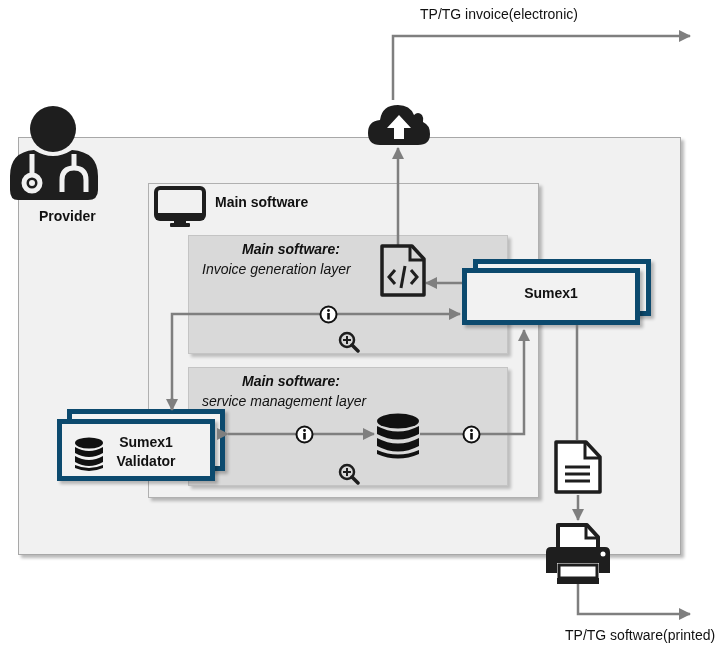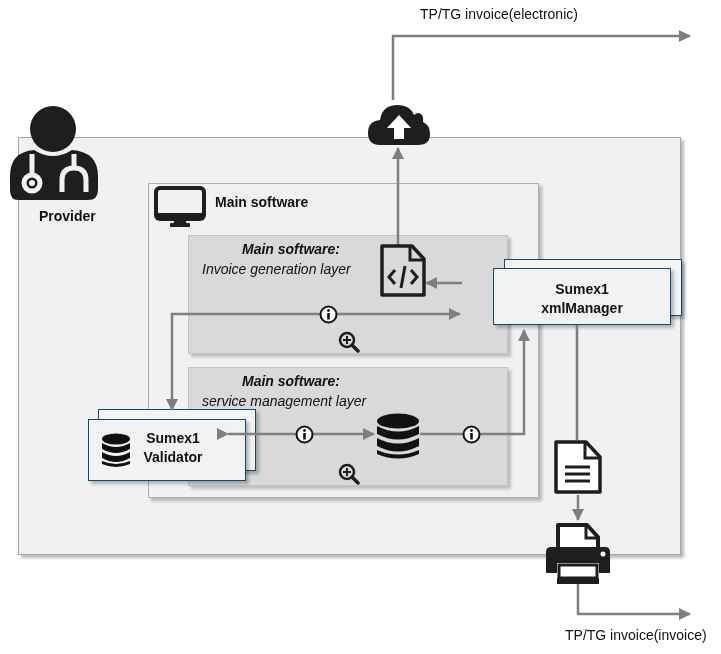--- a/index.html
+++ b/index.html
@@ -7,21 +7,21 @@
            font-family: "Liberation Sans", "DejaVu Sans", sans-serif; color: #111; }
     .abs { position: absolute; }
     .box { position: absolute; box-sizing: border-box; }
     .outer { left: 18px; top: 137px; width: 663px; height: 418px; background: #f1f1f1;
              border: 1px solid #a8a8a8; box-shadow: 3px 3px 3px rgba(0,0,0,0.28); }
     .main { left: 148px; top: 183px; width: 391px; height: 315px; background: #f1f1f1;
             border: 1px solid #b0b0b0; box-shadow: 3px 3px 3px rgba(0,0,0,0.25); }
     .layer { background: #d9d9d9; border: 1px solid #c4c4c4; box-shadow: 3px 3px 3px rgba(0,0,0,0.22); }
     .layer1 { left: 188px; top: 235px; width: 320px; height: 119px; }
     .layer2 { left: 188px; top: 367px; width: 320px; height: 119px; }
-    .card { background: #f3f3f3; border: 1px solid #0c4a6e; box-shadow: 3px 3px 3px rgba(0,0,0,0.25); margin-left: 31px; }
+    .card { background: #f3f3f3; border: 5px solid #0c4a6e; box-shadow: 3px 3px 3px rgba(0,0,0,0.25); }
     .card-front { background: #f2f2f2; }
     .bold { font-weight: bold; text-align: right; }
     .label { font-size: 14px; }
     .layer-title { font-size: 14px; font-weight: bold; font-style: italic; margin-left: 40px; }
     .layer-sub { font-size: 14px; font-style: italic; }
     .comp-label { font-size: 14px; font-weight: bold; text-align: center; line-height: 19px; }
     svg.overlay { position: absolute; left: 0; top: 0; width: 721px; height: 654px; pointer-events: none; }
     .icon { position: absolute; }
   </style>
 </head>
@@ -56,21 +56,20 @@
 <div class="abs layer-sub" style="left:202px; top:261px;text-align:center;">Invoice generation layer</div>
 
 <div class="box layer layer2"></div>
 <div class="abs layer-title" style="left:202px; top:373px;">Main software:</div>
 <div class="abs layer-sub" style="left:202px; top:393px;">service management layer</div>
 
 <div class="box card" style="left:473px; top:259px; width:178px; height:57px;"></div>
 <div class="box card card-front" style="left:462px; top:268px; width:178px; height:57px;">
   <div class="comp-label" style="margin-top:11px;">
     <div>Sumex1</div>
-    <div>xmlManager</div>
   </div>
 </div>
 
 <div class="box card" style="left:67px; top:409px; width:158px; height:62px;"></div>
 <div class="box card card-front" style="left:57px; top:419px; width:158px; height:62px;">
   <svg class="icon" style="left:12px; top:13px;" width="30" height="35" viewBox="0 0 30 35">
     <ellipse cx="15" cy="6" rx="14" ry="5.5" fill="#111"></ellipse>
     <path d="M1 10 Q15 18 29 10 L29 16 Q15 24 1 16 Z" fill="#111"></path>
     <path d="M1 19 Q15 27 29 19 L29 25 Q15 33 1 25 Z" fill="#111"></path>
     <path d="M1 28 Q15 34 29 28 L29 31 Q15 37 1 31 Z" fill="#111"></path>
@@ -168,13 +167,13 @@
 
 <svg class="icon" style="left:545px; top:523px;" width="66" height="62" viewBox="0 0 66 62">
   <path d="M13 2 L42 2 L53 14 L53 26 L13 26 Z" fill="#ffffff" stroke="#1e1e1e" stroke-width="4" stroke-linejoin="round"></path>
   <path d="M41 2 L41 15 L53 15" fill="none" stroke="#1e1e1e" stroke-width="3"></path>
   <path d="M6 24 L60 24 Q65 24 65 29 L65 50 L54 50 L54 40 L12 40 L12 50 L1 50 L1 29 Q1 24 6 24 Z" fill="#1e1e1e"></path>
   <rect x="14" y="42" width="38" height="13" fill="#ffffff" stroke="#1e1e1e" stroke-width="3"></rect>
   <rect x="12" y="55" width="42" height="6" fill="#1e1e1e"></rect>
   <circle cx="58" cy="31" r="2.5" fill="#ffffff"></circle>
 </svg>
 
-<div class="abs label" style="left:565px; top:627px;">TP/TG invoice(invoice)</div>
+<div class="abs label" style="left:565px; top:627px;">TP/TG software(printed)</div>
 
 </body></html>

